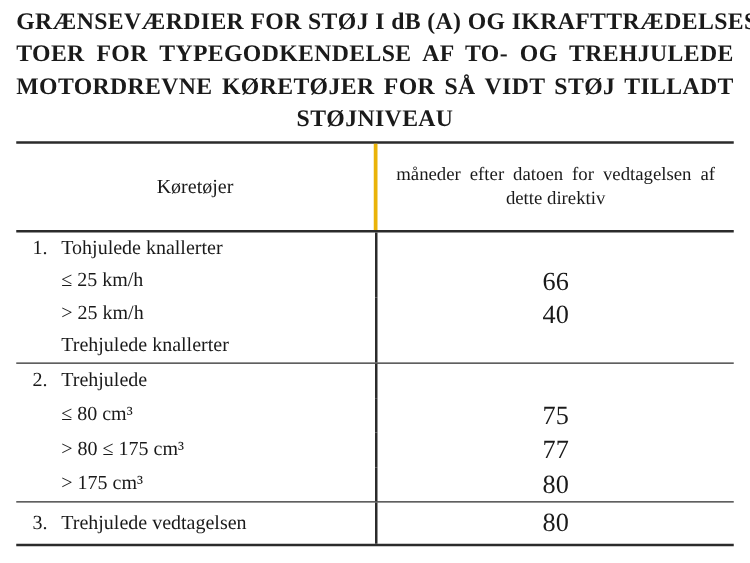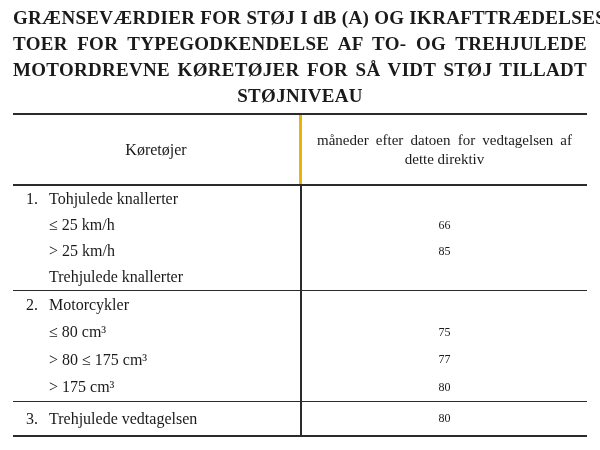--- a/index.html
+++ b/index.html
@@ -102,21 +102,21 @@
   .row-num {
     display: inline-block;
     width: 23px;
     flex: 0 0 23px;
   }
   .cell-value {
     flex: 1;
     display: flex;
     align-items: center;
     justify-content: center;
-    font-size: 12px;
+    font-size: 21px;
   }
 </style>
 </head>
 <body>
 
 <div class="page">
 
   <div class="doc-title">
     <div class="title-line">GRÆNSEVÆRDIER FOR STØJ I dB (A) OG IKRAFTTRÆDELSESDA-</div>
     <div class="title-line">TOER FOR TYPEGODKENDELSE AF TO- OG TREHJULEDE</div>
@@ -147,35 +147,35 @@
           <span class="row-num"></span>
           <span>≤ 25 km/h</span>
         </div>
         <div class="cell-value">66</div>
       </div>
       <div class="trow">
         <div class="cell-label">
           <span class="row-num"></span>
           <span>&gt; 25 km/h</span>
         </div>
-        <div class="cell-value">85</div>
+        <div class="cell-value">40</div>
       </div>
       <div class="trow">
         <div class="cell-label">
           <span class="row-num"></span>
           <span>Trehjulede knallerter</span>
         </div>
       </div>
     </div>
 
     <div class="tsection s2">
       <div class="trow">
         <div class="cell-label">
           <span class="row-num">2.</span>
-          <span>Motorcykler</span>
+          <span>Trehjulede</span>
         </div>
         <div class="cell-value"></div>
       </div>
       <div class="trow">
         <div class="cell-label">
           <span class="row-num"></span>
           <span>≤ 80 cm³</span>
         </div>
         <div class="cell-value">75</div>
       </div>

